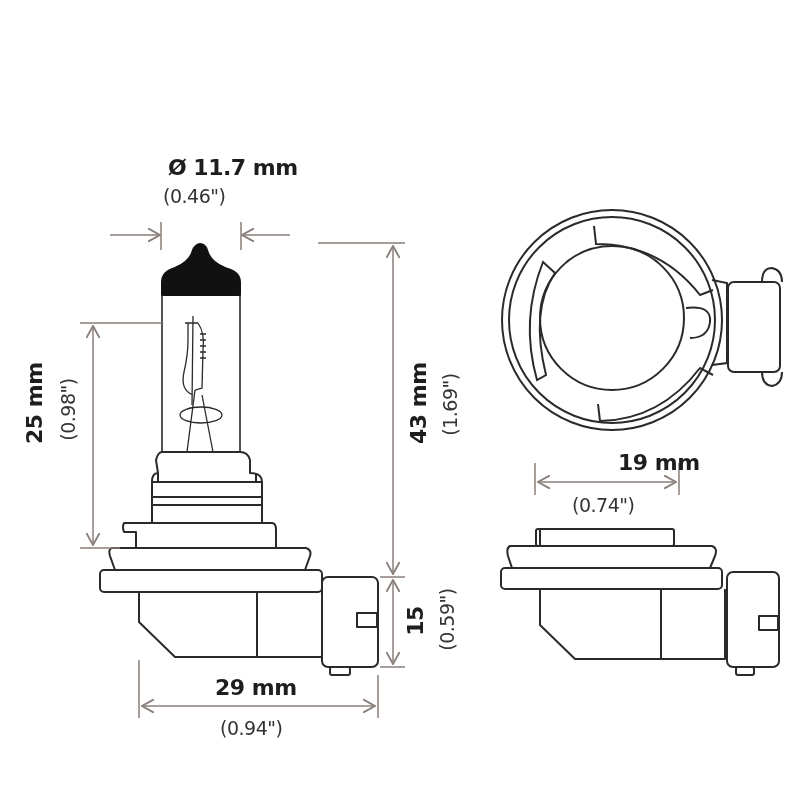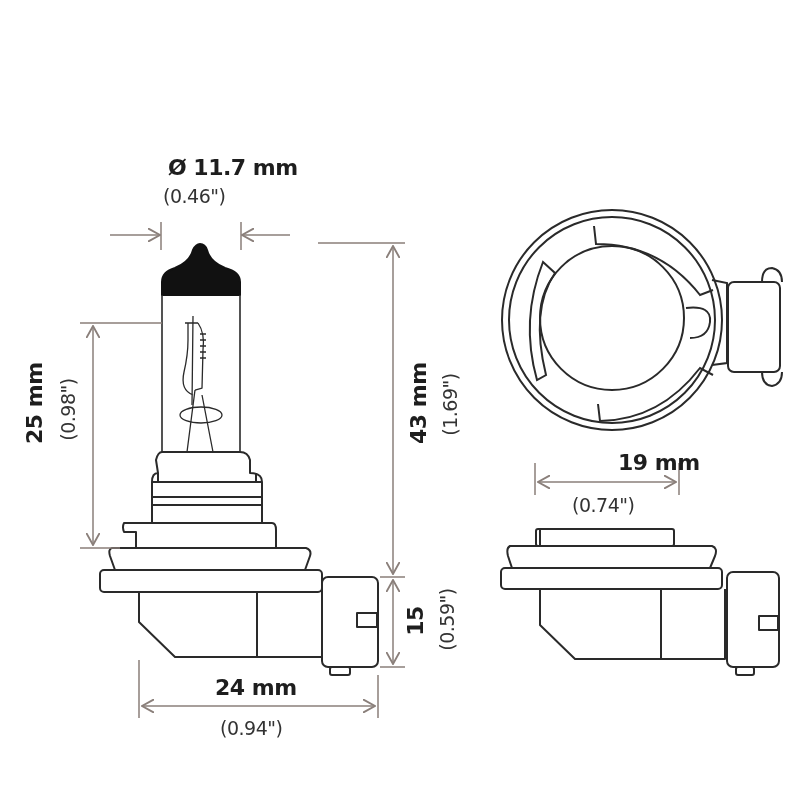--- a/index.html
+++ b/index.html
@@ -106,19 +106,19 @@
 
   <div class="lbl bold rot" style="left:0px; top:398px; width:70px; text-align:center;">25 mm</div>
   <div class="lbl light rot" style="left:33px; top:400px; width:70px; text-align:center;">(0.98")</div>
 
   <div class="lbl bold rot" style="left:381px; top:395px; width:76px; text-align:center;">43 mm</div>
   <div class="lbl light rot" style="left:412px; top:395px; width:76px; text-align:center;">(1.69")</div>
 
   <div class="lbl bold rot" style="left:396px; top:610px; width:40px; text-align:center;">15</div>
   <div class="lbl light rot" style="left:412px; top:610px; width:70px; text-align:center;">(0.59")</div>
 
-  <div class="lbl bold" style="left:215px; top:677px;">24 mm</div>
+  <div class="lbl bold" style="left:215px; top:677px;">29 mm</div>
   <div class="lbl light" style="left:220px; top:719px;">(0.94")</div>
 
   <div class="lbl bold" style="left:574px; top:452px;margin-left:44px;">19 mm</div>
   <div class="lbl light" style="left:572px; top:496px;">(0.74")</div>
 
 </div>
 
 </body></html>

